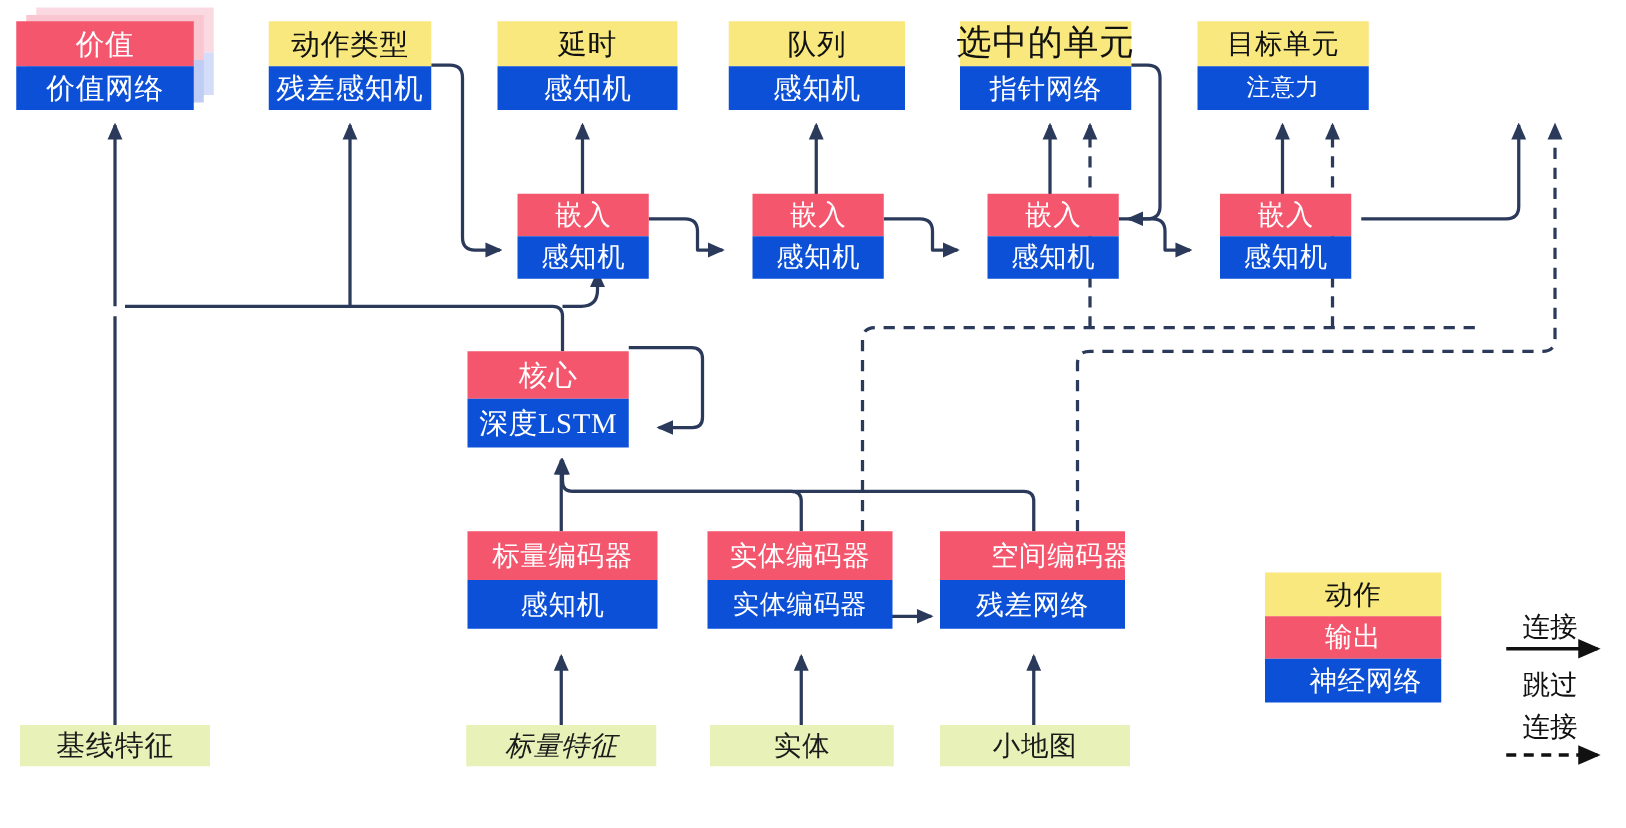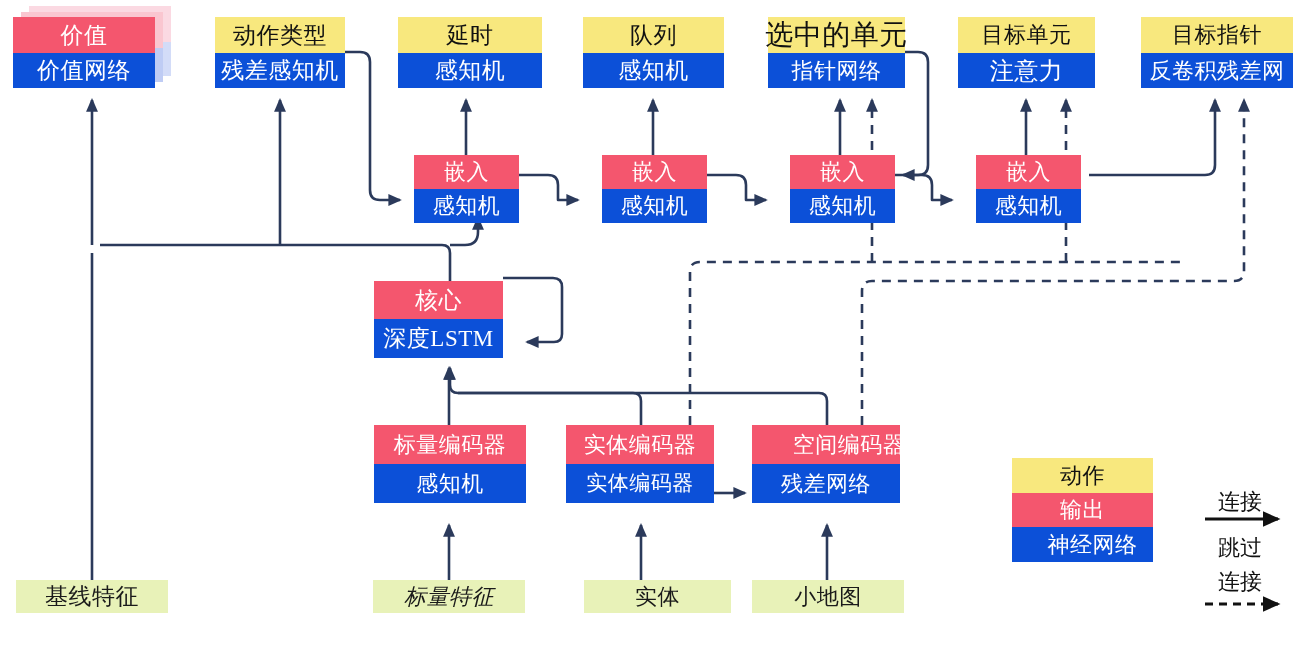--- a/index.html
+++ b/index.html
@@ -129,27 +129,23 @@
     <div class="cell c-net" style="height:35px;font-size:23px;">感知机</div>
   </div>
 
   <div class="node" style="left:768px;top:17px;width:137px;height:71px;">
     <div class="cell c-action" style="height:36px;font-size:28px;">选中的单元</div>
     <div class="cell c-net" style="height:35px;font-size:22px;">指针网络</div>
   </div>
 
   <div class="node" style="left:958px;top:17px;width:137px;height:71px;">
     <div class="cell c-action" style="height:36px;font-size:22px;">目标单元</div>
-    <div class="cell c-net" style="height:35px;font-size:24px;">注意力</div>
-  </div>
-
-  <div class="node" style="left:1141px;top:17px;width:152px;height:71px;">
-    <div class="cell c-action" style="height:36px;font-size:22px;">目标指针</div>
-    <div class="cell c-net" style="height:35px;font-size:22px;">反卷积残差网</div>
-  </div>
+    <div class="cell c-net" style="height:35px;font-size:19px;">注意力</div>
+  </div>
+
 
   <div class="node" style="left:414px;top:155px;width:105px;height:68px;">
     <div class="cell c-output" style="height:34px;font-size:22px;">嵌入</div>
     <div class="cell c-net" style="height:34px;font-size:22px;">感知机</div>
   </div>
   <div class="node" style="left:602px;top:155px;width:105px;height:68px;">
     <div class="cell c-output" style="height:34px;font-size:22px;">嵌入</div>
     <div class="cell c-net" style="height:34px;font-size:22px;">感知机</div>
   </div>
   <div class="node" style="left:790px;top:155px;width:105px;height:68px;">
@@ -178,21 +174,21 @@
     <div class="cell c-output" style="height:39px;font-size:22px;padding-left:46px;">空间编码器</div>
     <div class="cell c-net" style="height:39px;font-size:22px;">残差网络</div>
   </div>
 
   <div class="node" style="left:16px;top:580px;width:152px;height:33px;">
     <div class="cell c-input" style="height:33px;font-size:23px;">基线特征</div>
   </div>
   <div class="node" style="left:373px;top:580px;width:152px;height:33px;">
     <div class="cell c-input" style="height:33px;font-size:22px;font-style:italic;">标量特征</div>
   </div>
-  <div class="node" style="left:568px;top:580px;width:147px;height:33px;margin-left:16px;">
+  <div class="node" style="left:568px;top:580px;width:147px;height:33px;">
     <div class="cell c-input" style="height:33px;font-size:22px;">实体</div>
   </div>
   <div class="node" style="left:752px;top:580px;width:152px;height:33px;">
     <div class="cell c-input" style="height:33px;font-size:22px;">小地图</div>
   </div>
 
   <div class="legend-box" style="left:1012px;top:458px;width:141px;height:138px;">
     <div class="cell c-action" style="height:35px;font-size:22px;">动作</div>
     <div class="cell c-output" style="height:34px;font-size:22px;">输出</div>
     <div class="cell c-net" style="height:35px;font-size:22px;padding-left:20px;">神经网络</div>

